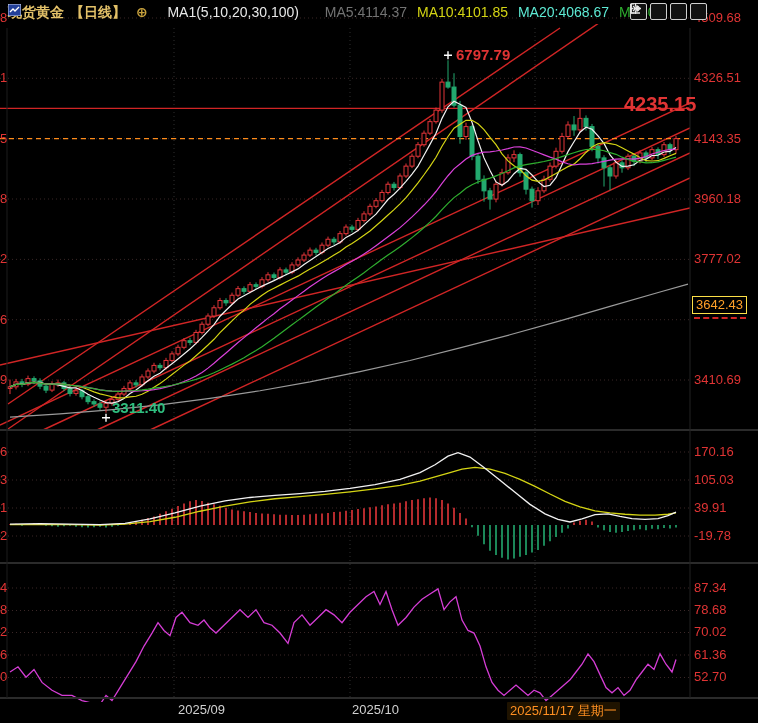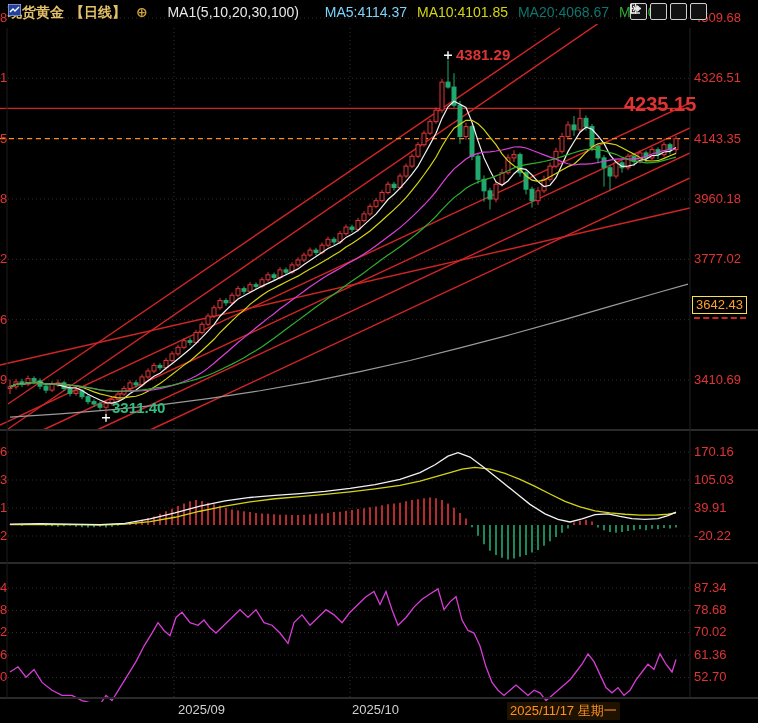--- a/index.html
+++ b/index.html
@@ -6,23 +6,23 @@
   .root{position:relative;width:758px;height:723px;background:#000;overflow:hidden;
         font-family:"Liberation Sans","DejaVu Sans",sans-serif;}
   svg{position:absolute;left:0;top:0;}
   .overlay{position:absolute;white-space:nowrap;}
   
   .topbar{left:8px;top:4px;font-size:14px;color:#ddd;}
   .topbar span{margin-right:6px;}
   .t-title{color:#e2c068;font-weight:bold;}
   .t-plus{color:#c9a23d;font-weight:bold;}
   .t-ma{color:#e8e8e8;}
-  .t-ma5{color:#7dd3fc;padding-left:16px;}
+  .t-ma5{color:#737373;padding-left:16px;}
   .t-ma10{color:#d4d414;}
-  .t-ma20{color:#0f766e;}
+  .t-ma20{color:#5eead4;}
   .t-ma30{color:#2fae2f;}
   .mini-chart-icon{display:inline-block;vertical-align:-2px;margin-right:4px;}
   
   .toolbar{left:630px;top:3px;display:flex;gap:3px;}
   .tool{width:15px;height:15px;border:1px solid #cfcfcf;border-radius:2px;
         display:flex;align-items:center;justify-content:center;background:#111;}
   
   .ind-header{font-size:13px;color:#ddd;}
   .ind-header span{margin-right:8px;}
   .h-white{color:#efefef;}
@@ -460,21 +460,21 @@
       <div class="axis-label axis-left" style="left: 0px; top: 10px;">8</div>
       <div class="axis-label axis-left" style="left: 0px; top: 70px;">1</div>
       <div class="axis-label axis-left" style="left: 0px; top: 131px;">5</div>
       <div class="axis-label axis-left" style="left: 0px; top: 191px;">8</div>
       <div class="axis-label axis-left" style="left: 0px; top: 251px;">2</div>
       <div class="axis-label axis-left" style="left: 0px; top: 312px;">6</div>
       <div class="axis-label axis-left" style="left: 0px; top: 372px;">9</div>
       <div class="axis-label " style="left: 694px; top: 444px;">170.16</div>
       <div class="axis-label " style="left: 694px; top: 472px;">105.03</div>
       <div class="axis-label " style="left: 694px; top: 500px; text-align: right;">39.91</div>
-      <div class="axis-label " style="left: 694px; top: 528px;">-20.22</div>
+      <div class="axis-label " style="left: 694px; top: 528px;">-19.78</div>
       <div class="axis-label axis-left" style="left: 0px; top: 444px;">6</div>
       <div class="axis-label axis-left" style="left: 0px; top: 472px;">3</div>
       <div class="axis-label axis-left" style="left: 0px; top: 500px;">1</div>
       <div class="axis-label axis-left" style="left: 0px; top: 528px;">2</div>
       <div class="axis-label " style="left: 694px; top: 580px;">87.34</div>
       <div class="axis-label " style="left: 694px; top: 602px;">78.68</div>
       <div class="axis-label " style="left: 694px; top: 624px;">70.02</div>
       <div class="axis-label " style="left: 694px; top: 647px;">61.36</div>
       <div class="axis-label " style="left: 694px; top: 669px;">52.70</div>
       <div class="axis-label axis-left" style="left: 0px; top: 580px;">4</div>
@@ -519,21 +519,21 @@
       </span>
     <span class="tool">
         <svg width="11" height="11">
           <path d="M4 1H1v9h3" stroke="#e6e6e6" stroke-width="1.2" fill="none"></path>
           <path d="M4 5.5h6M7.5 3l2.5 2.5L7.5 8" stroke="#e6e6e6" stroke-width="1.2" fill="none"></path>
         </svg>
       </span>
   </div>
 
 
-  <div class="anno anno-peak" style="left:456px;top:46px;">4381.29</div>
+  <div class="anno anno-peak" style="left:456px;top:46px;">6797.79</div>
   <div class="anno anno-low" style="left:112px;top:399px;">3311.40</div>
   <div class="anno anno-res" style="left:624px;top:93px;">4235.15</div>
   <div class="alert-box" style="left:692px;top:296px;">3642.43</div>
   <div class="alert-dash" style="left:694px;top:317px;"></div>
 
   <div class="xaxis-label" style="left:178px;">2025/09</div>
   <div class="xaxis-label" style="left:352px;">2025/10</div>
   <div class="xaxis-label current" style="left:507px;">2025/11/17 星期一</div>
 
 </div>

